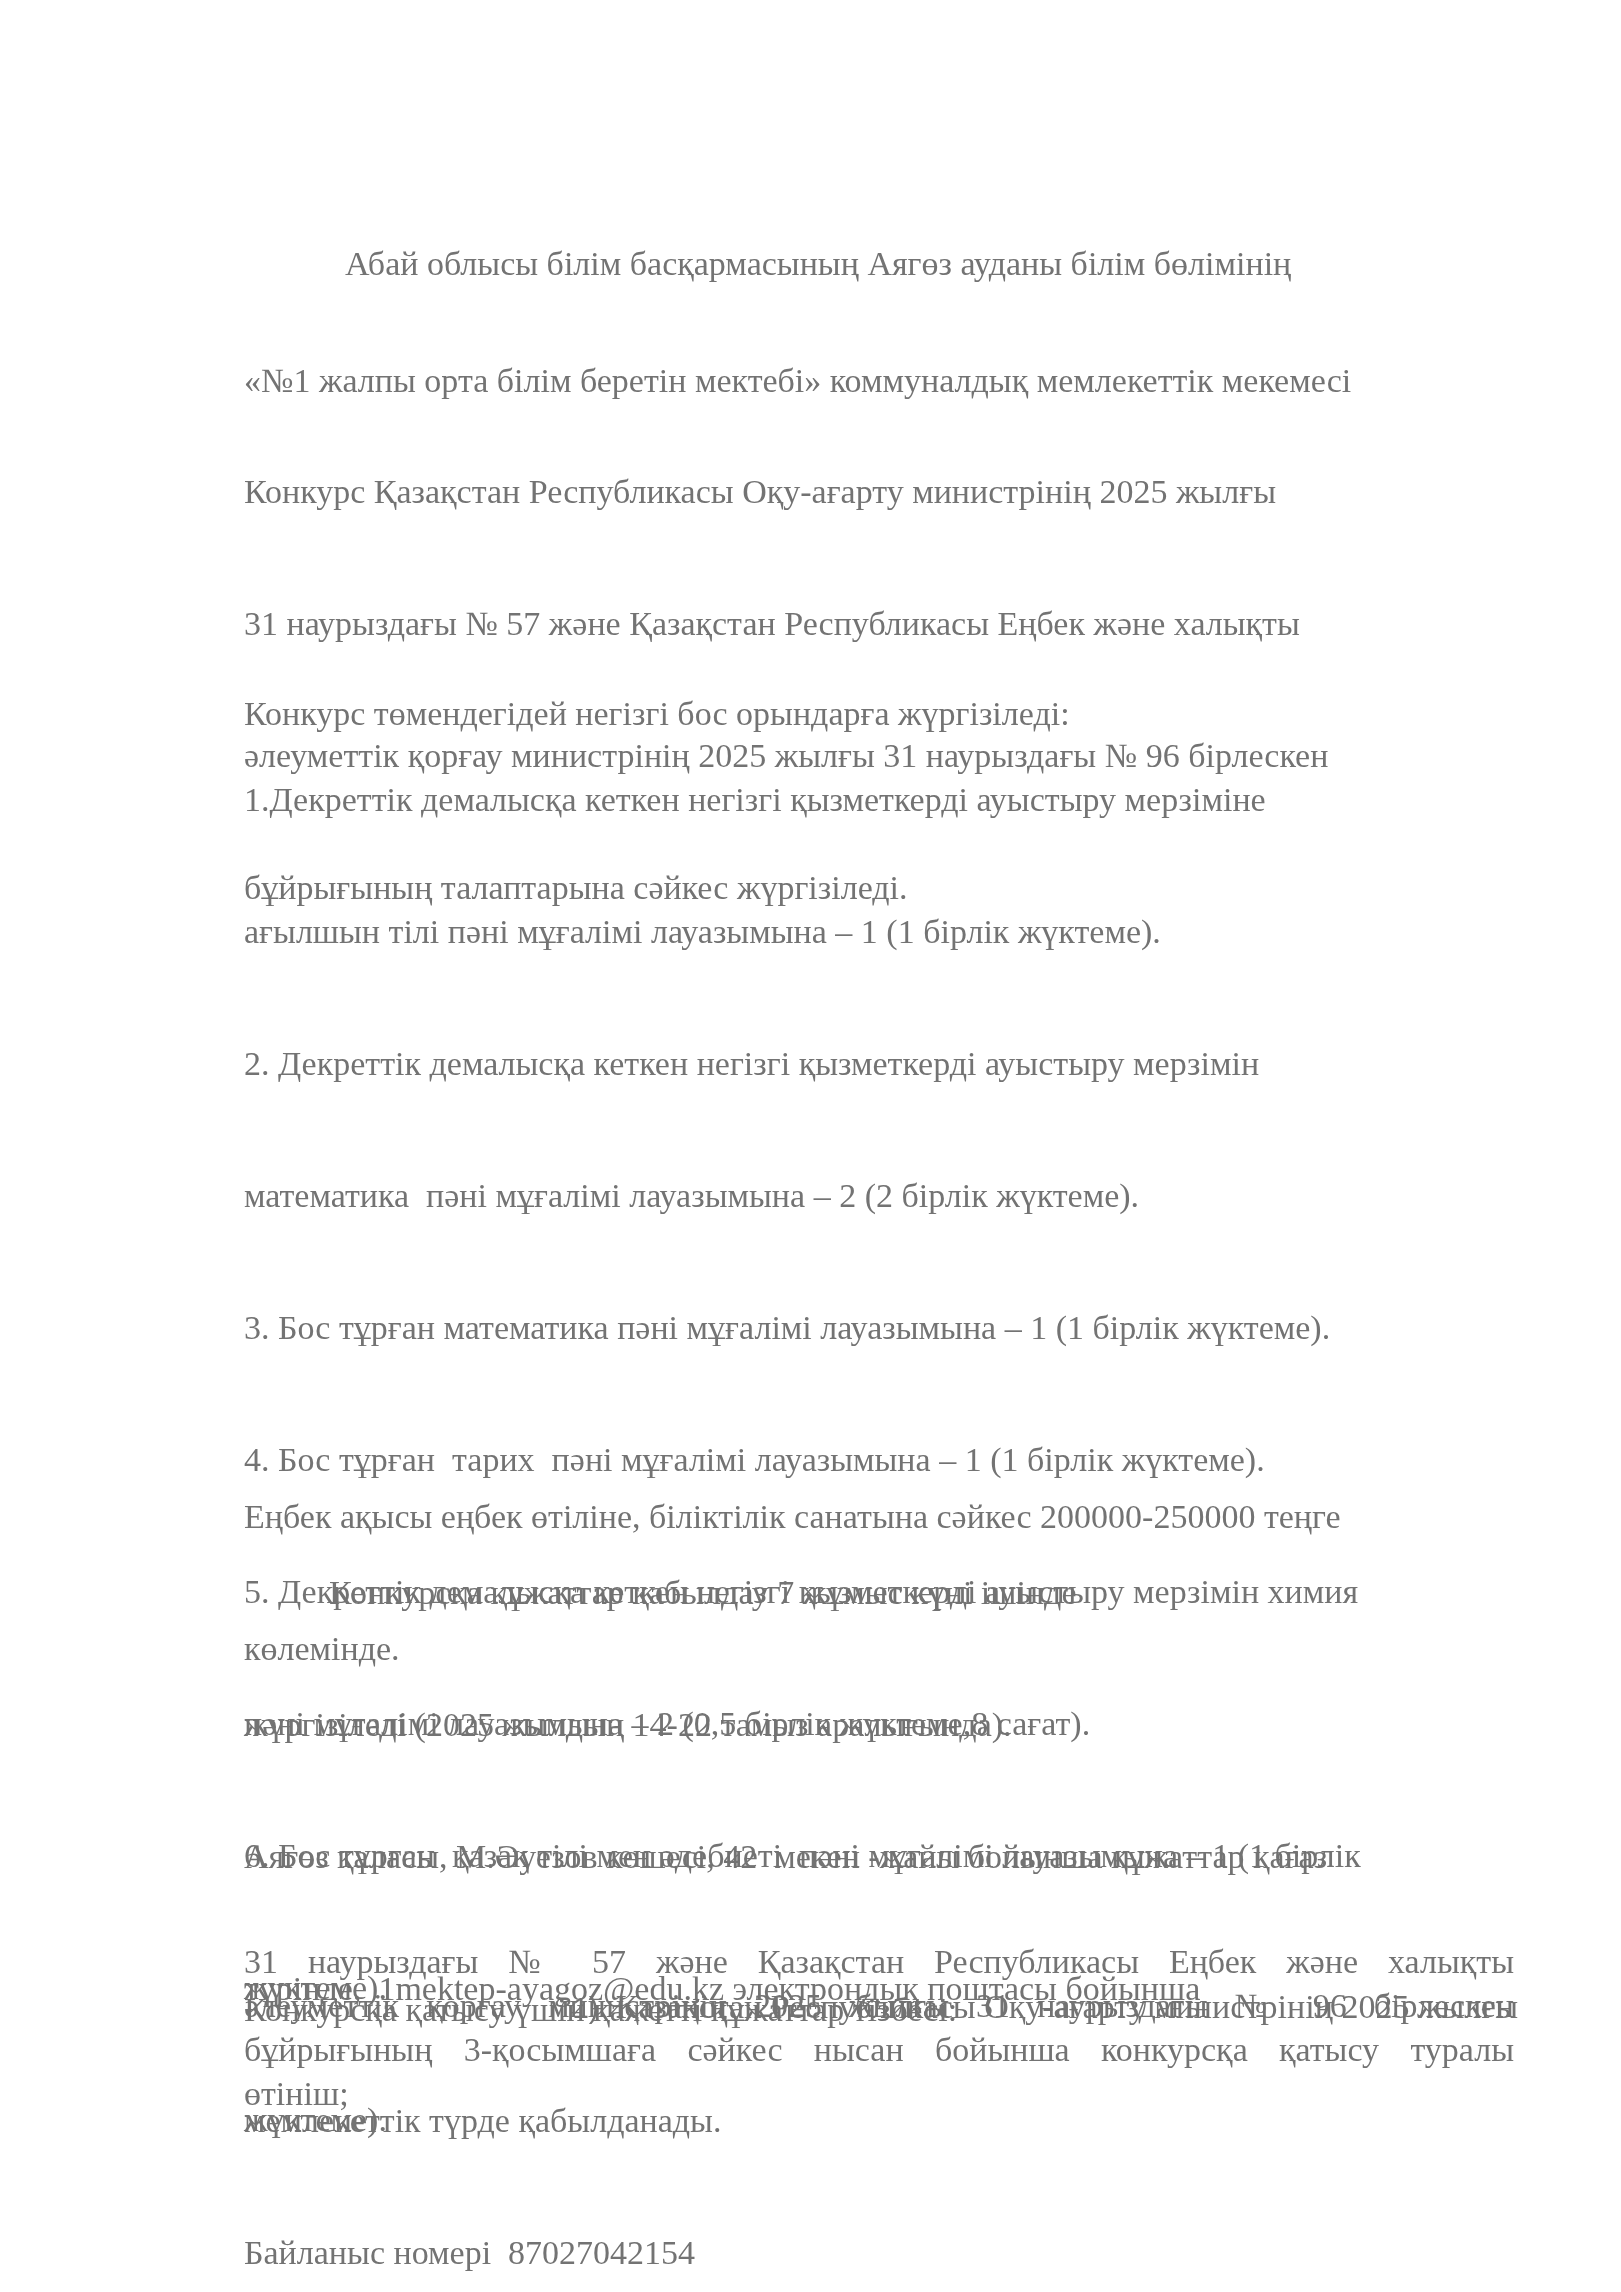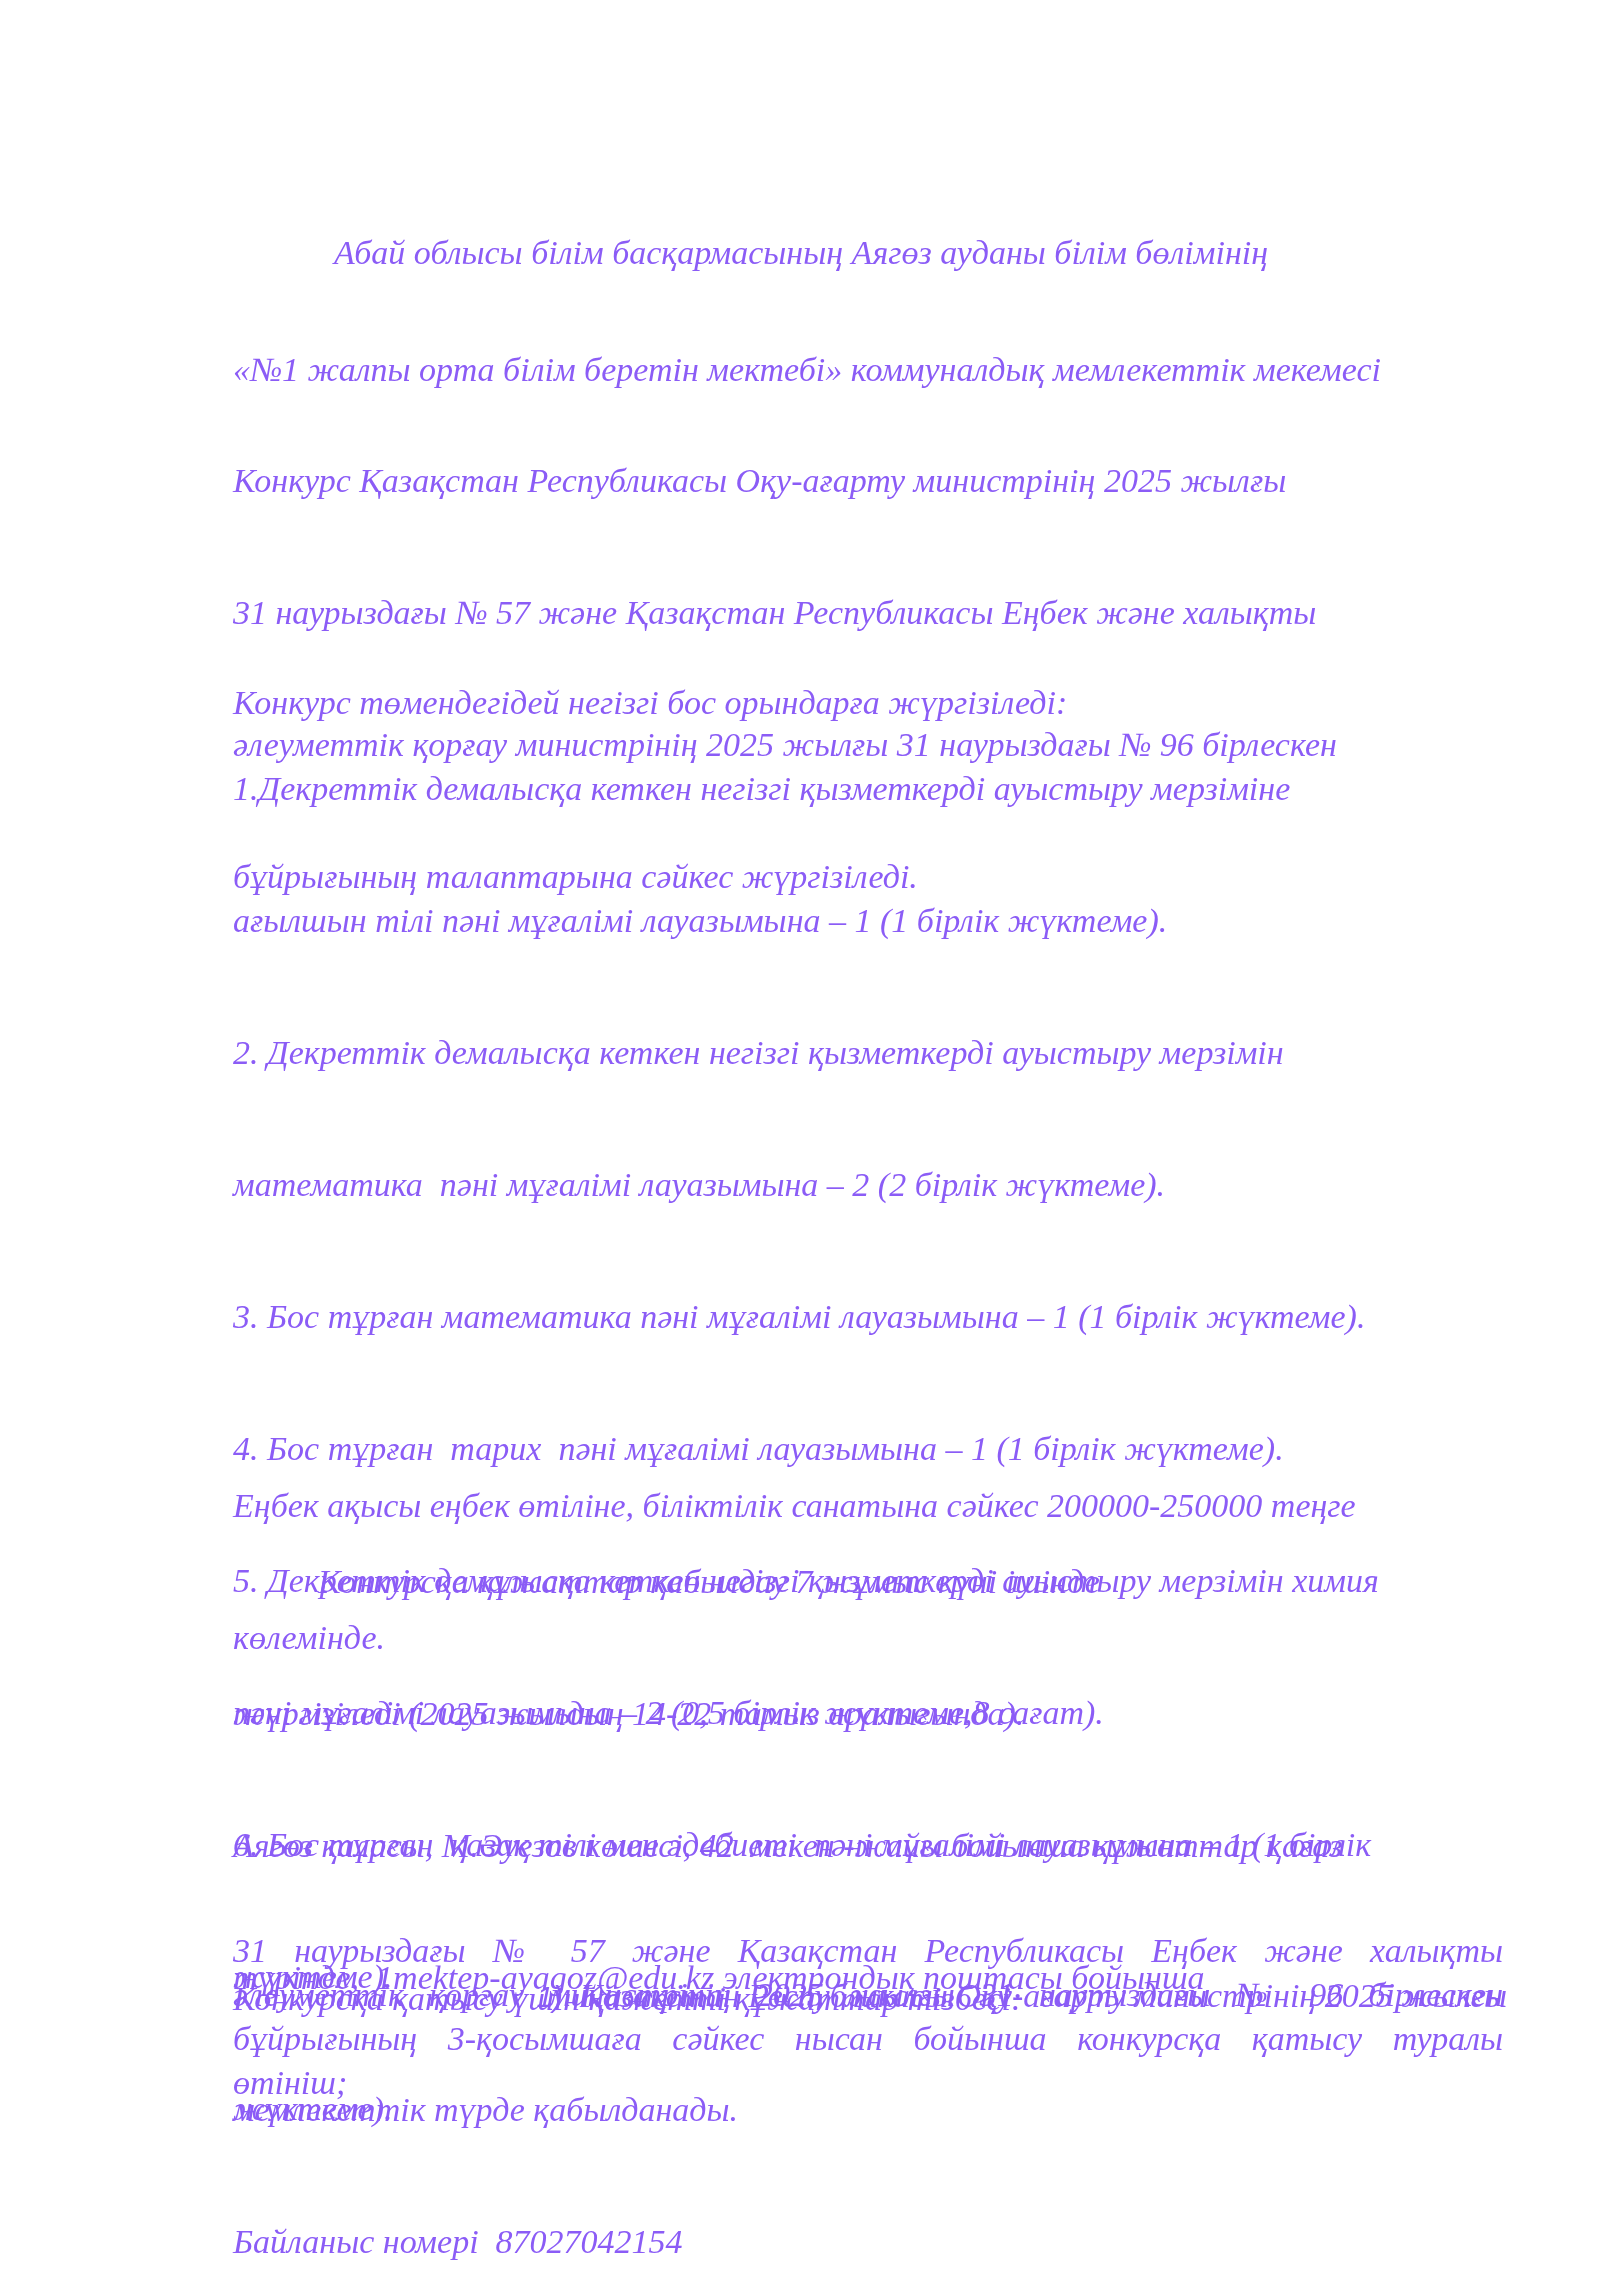--- a/index.html
+++ b/index.html
@@ -5,24 +5,23 @@
   html, body { margin: 0; padding: 0; background: #ffffff; }
   body { width: 1621px; height: 2293px; position: relative; overflow: hidden; }
   .page { position: absolute; left: 0; top: 0; width: 1621px; height: 2293px; background: #ffffff; }
   .txt {
     position: absolute;
     left: 232px;
     width: 1274px;
     font-family: "Liberation Serif", "DejaVu Serif", serif;
     font-size: 34px;
     line-height: 44px;
-    color: #8b5cf6;
+    color: #737373;
     white-space: pre;
-    margin: 1px;
-    font-style: italic;
+    margin: 12px;
   }
   .line { display: block; white-space: pre; height: 44px; }
   .header { line-height: 39px; }
   .header .line { height: 39px; }
   .hdr1 { padding-left: 101px; }
   .indent-par { padding-left: 85px; }
   .justified {
     white-space: normal;
     text-align: justify;
     width: 1270px;

